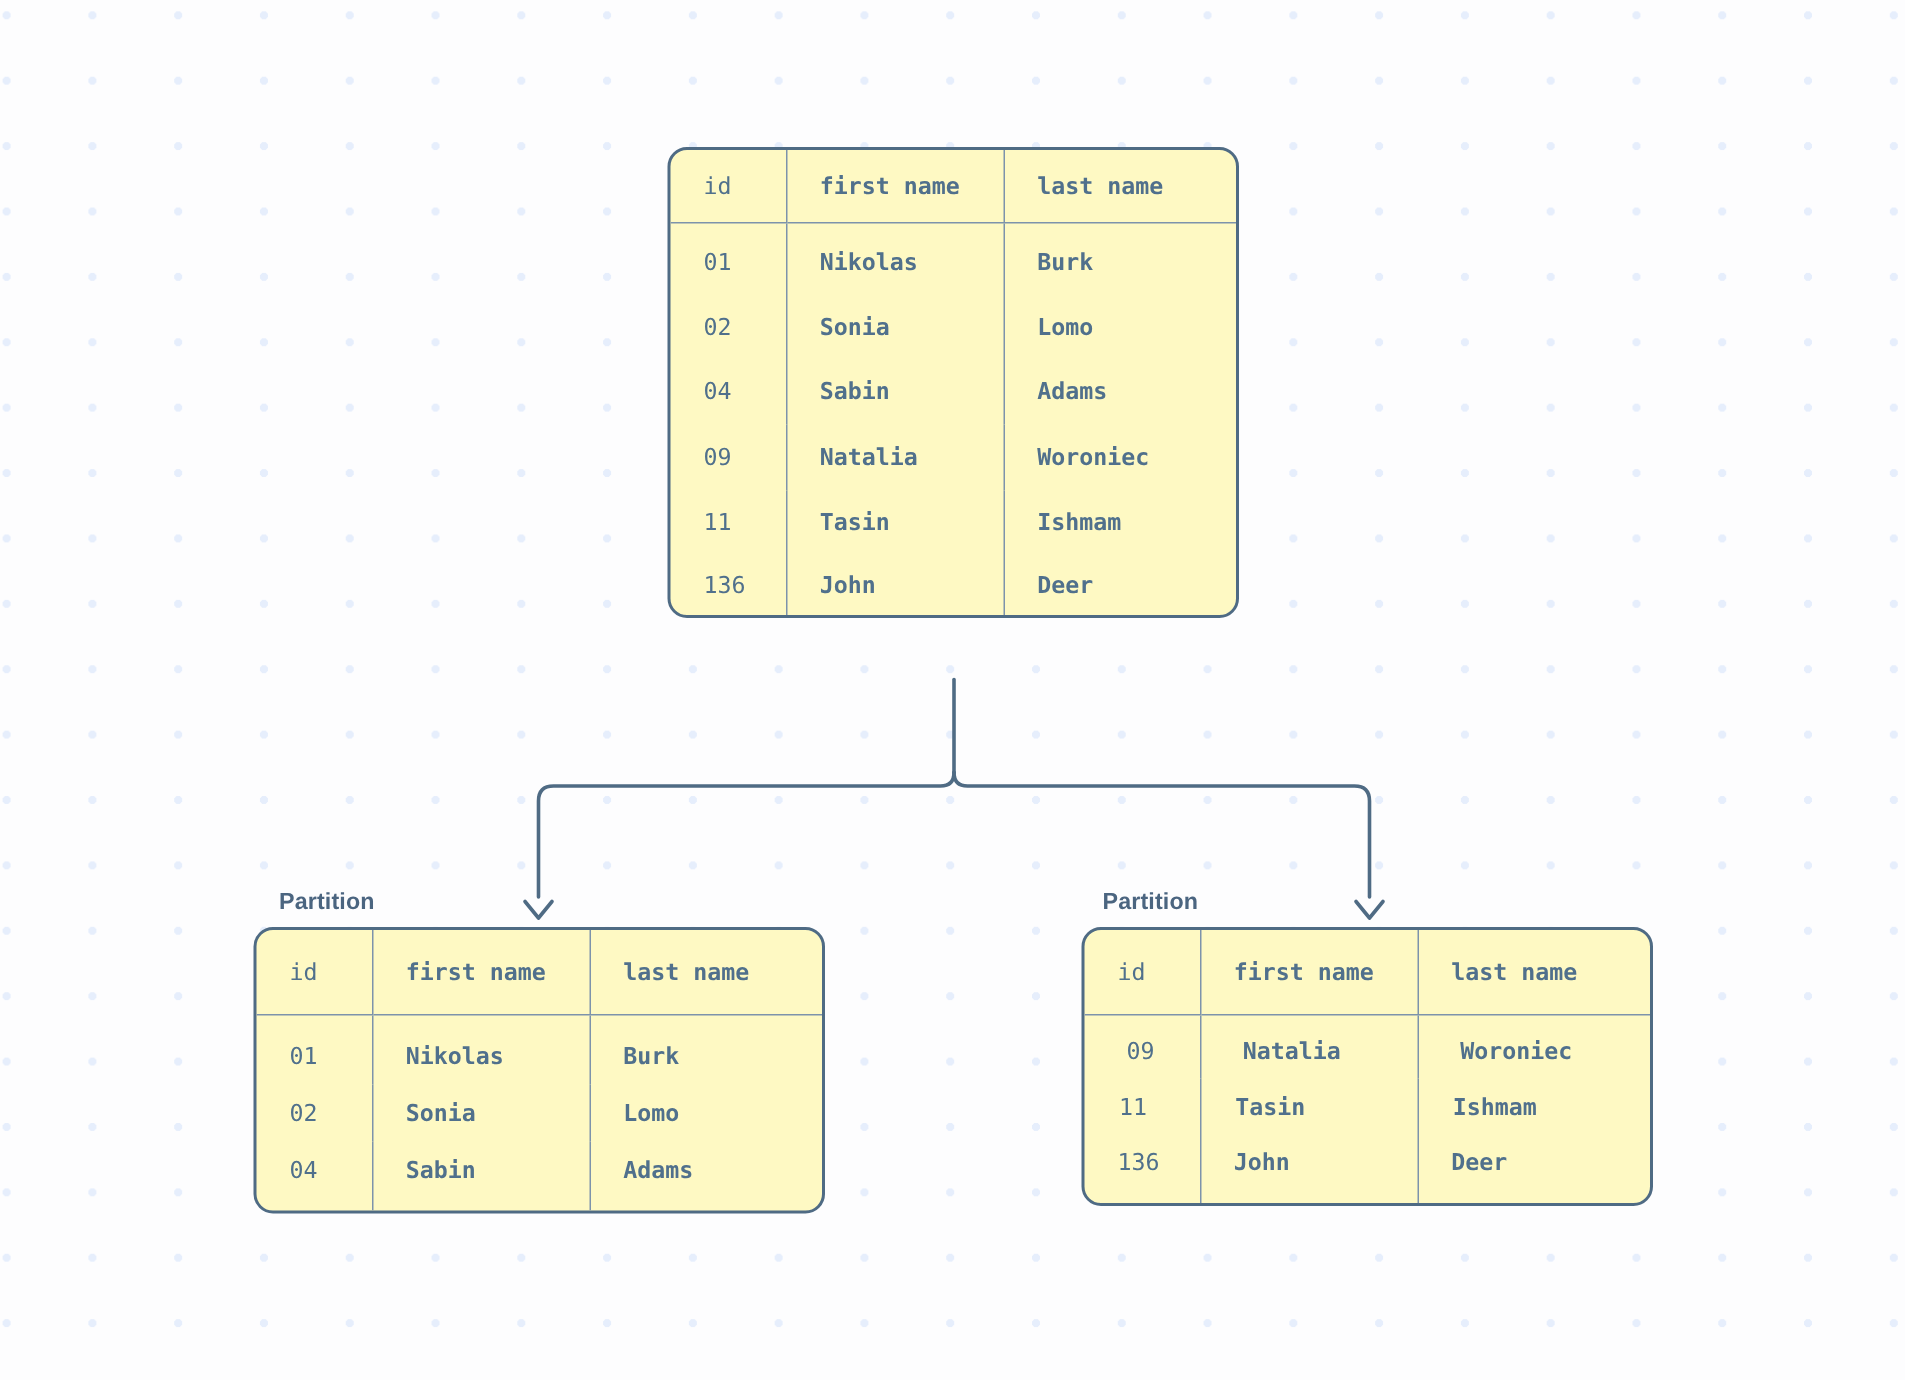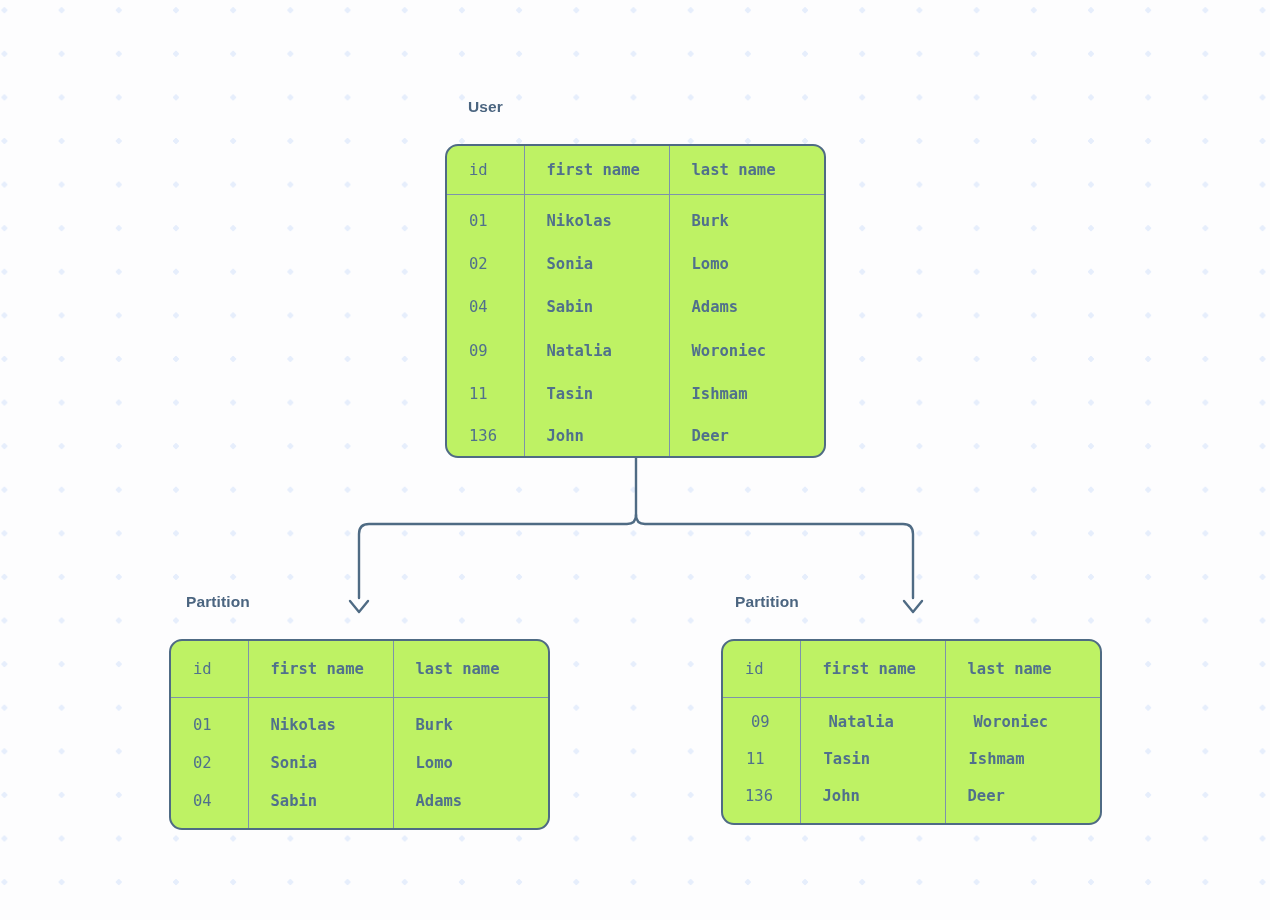--- a/index.html
+++ b/index.html
@@ -45,24 +45,23 @@
     font-size: 15.5px;
     color: #4b6580;
     letter-spacing: 0.1px;
     margin-bottom: 6px;
     padding-left: 2px;
     white-space: nowrap;
   }
   .table-card {
     border: 2.2px solid #4f6b84;
     border-radius: 13px;
-    background: #bef264;
+    background: #fef9c3;
     overflow: hidden;
     box-sizing: border-box;
-    margin-top: 28px;
   }
   table.db {
     border-collapse: collapse;
     width: 100%;
     table-layout: fixed;
     font-family: "DejaVu Sans Mono", "Liberation Mono", monospace;
   }
   table.db th,
   table.db td {
     color: #50708c;
@@ -134,21 +133,20 @@
 
       <path d="M636,515 Q636,524 627,524 L369,524 Q359,524 359,534 L359,598"></path>
       <path d="M636,515 Q636,524 645,524 L903,524 Q913,524 913,534 L913,598"></path>
 
       <path d="M350,601 L359,612 L368,601"></path>
       <path d="M904,601 L913,612 L922,601"></path>
     </g>
   </svg>
 
   <div class="node" id="user-node">
-    <div class="node-label">User</div>
     <div class="table-card">
       <table class="db">
         <colgroup>
           <col class="c-id">
             <col class="c-first">
             <col class="c-last">
         </colgroup>
         <thead>
           <tr>
             <th>id</th>

